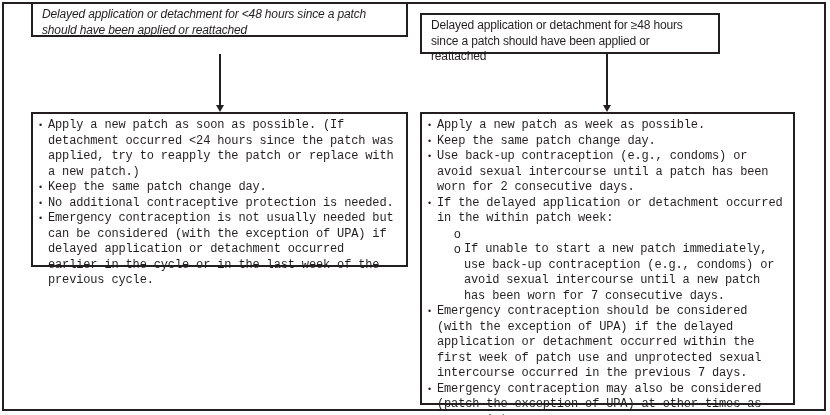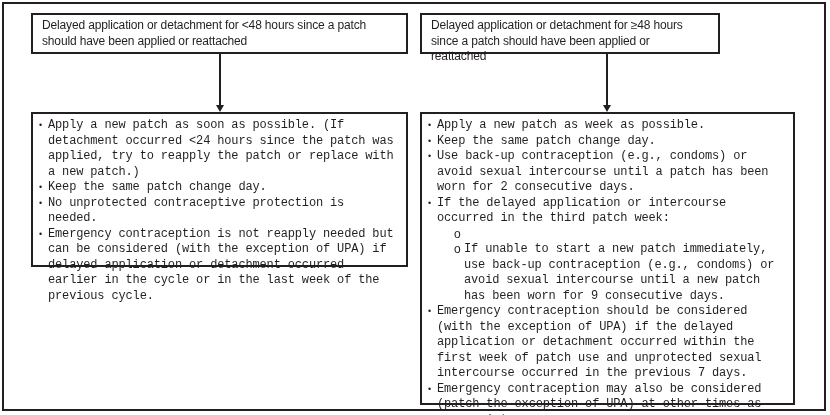--- a/index.html
+++ b/index.html
@@ -21,21 +21,21 @@
   .box {
     position: absolute;
     border: 2px solid #231f20;
     background: #ffffff;
     box-sizing: border-box;
     font-size: 12px;
     line-height: 15.5px;
     letter-spacing: -0.15px;
   }
   .condition-box { padding: 3px 10px 0 9px; }
-  .box-top-left    { left: 31px;  top: 13px;  width: 377px; height: 41px; }
+  .box-top-left    { left: 31px;  top: 2px;  width: 377px; height: 35px; font-style: italic; }
   .box-top-right   { left: 420px; top: 13px;  width: 300px; height: 41px; }
   .box-bottom-left { left: 31px;  top: 112px; width: 377px; height: 155px; padding: 4px 6px 0 6px; }
   .box-bottom-right{ left: 420px; top: 112px; width: 375px; height: 293px; padding: 4px 6px 0 6px; }
 
   .item { display: flex; align-items: flex-start; }
   .item .glyph {
     flex: 0 0 9px;
     font-size: 9px;
     line-height: 15.5px;
     text-align: left;
@@ -92,26 +92,26 @@
           <span class="text">Apply a new patch as soon as possible. (If detachment occurred &lt;24 hours since the patch was applied, try to reapply the patch or replace with a new patch.)</span>
         </div>
 
         <div class="item">
           <span class="glyph">•</span>
           <span class="text">Keep the same patch change day.</span>
         </div>
 
         <div class="item">
           <span class="glyph">•</span>
-          <span class="text">No unprotected contraceptive protection is needed.</span>
+          <span class="text">No additional contraceptive protection is needed.</span>
         </div>
 
         <div class="item">
           <span class="glyph">•</span>
-          <span class="text">Emergency contraception is not reapply needed but can be considered (with the exception of UPA) if delayed application or detachment occurred earlier in the cycle or in the last week of the previous cycle.</span>
+          <span class="text">Emergency contraception is not usually needed but can be considered (with the exception of UPA) if delayed application or detachment occurred earlier in the cycle or in the last week of the previous cycle.</span>
         </div>
       </div>
   </div>
 
   <div class="box box-bottom-right">
     <div class="list">
 
         <div class="item">
           <span class="glyph">•</span>
           <span class="text">Apply a new patch as week as possible.</span>
@@ -122,30 +122,30 @@
           <span class="text">Keep the same patch change day.</span>
         </div>
 
         <div class="item">
           <span class="glyph">•</span>
           <span class="text">Use back-up contraception (e.g., condoms) or avoid sexual intercourse until a patch has been worn for 2 consecutive days.</span>
         </div>
 
         <div class="item">
           <span class="glyph">•</span>
-          <span class="text">If the delayed application or intercourse occurred in the third patch week:</span>
+          <span class="text">If the delayed application or detachment occurred in the within patch week:</span>
         </div>
 
         <div class="item sub">
           <span class="glyph">o</span>
         </div>
 
         <div class="item sub">
           <span class="glyph">o</span>
-          <span class="text">If unable to start a new patch immediately, use back-up contraception (e.g., condoms) or avoid sexual intercourse until a new patch has been worn for 9 consecutive days.</span>
+          <span class="text">If unable to start a new patch immediately, use back-up contraception (e.g., condoms) or avoid sexual intercourse until a new patch has been worn for 7 consecutive days.</span>
         </div>
 
         <div class="item">
           <span class="glyph">•</span>
           <span class="text">Emergency contraception should be considered (with the exception of UPA) if the delayed application or detachment occurred within the first week of patch use and unprotected sexual intercourse occurred in the previous 7 days.</span>
         </div>
 
         <div class="item">
           <span class="glyph">•</span>
           <span class="text">Emergency contraception may also be considered (patch the exception of UPA) at other times as appropriate.</span>

